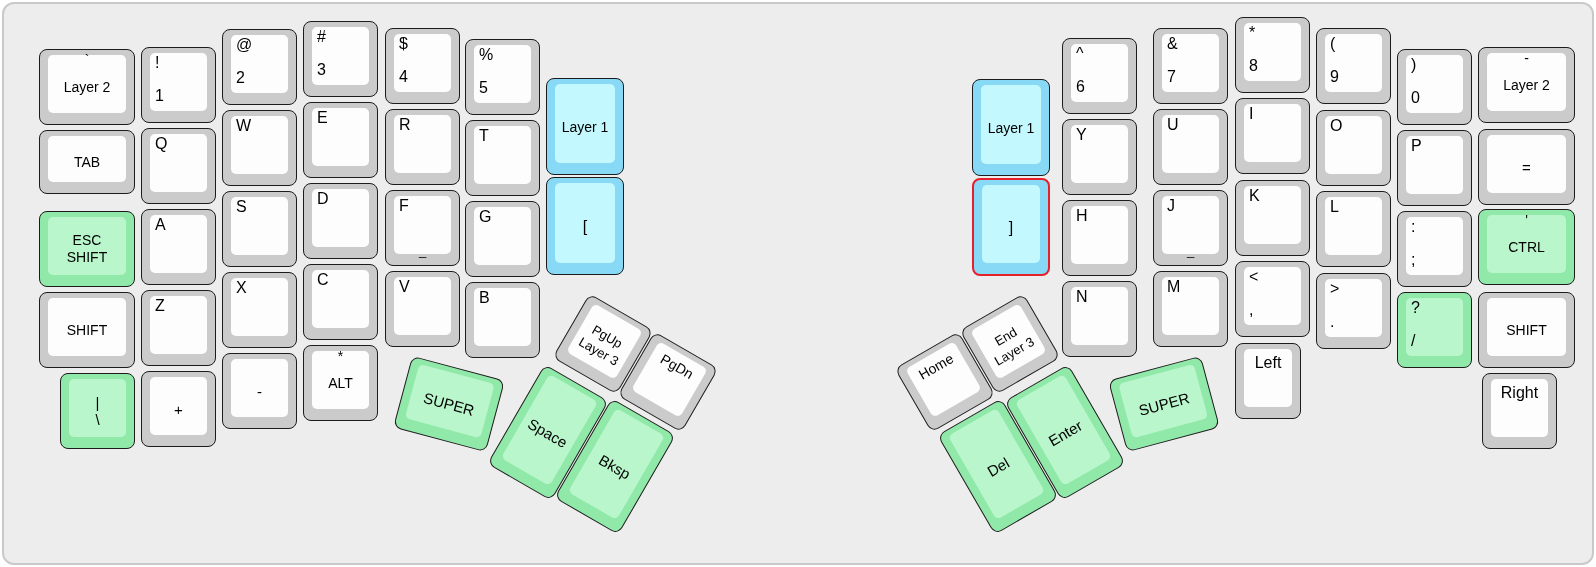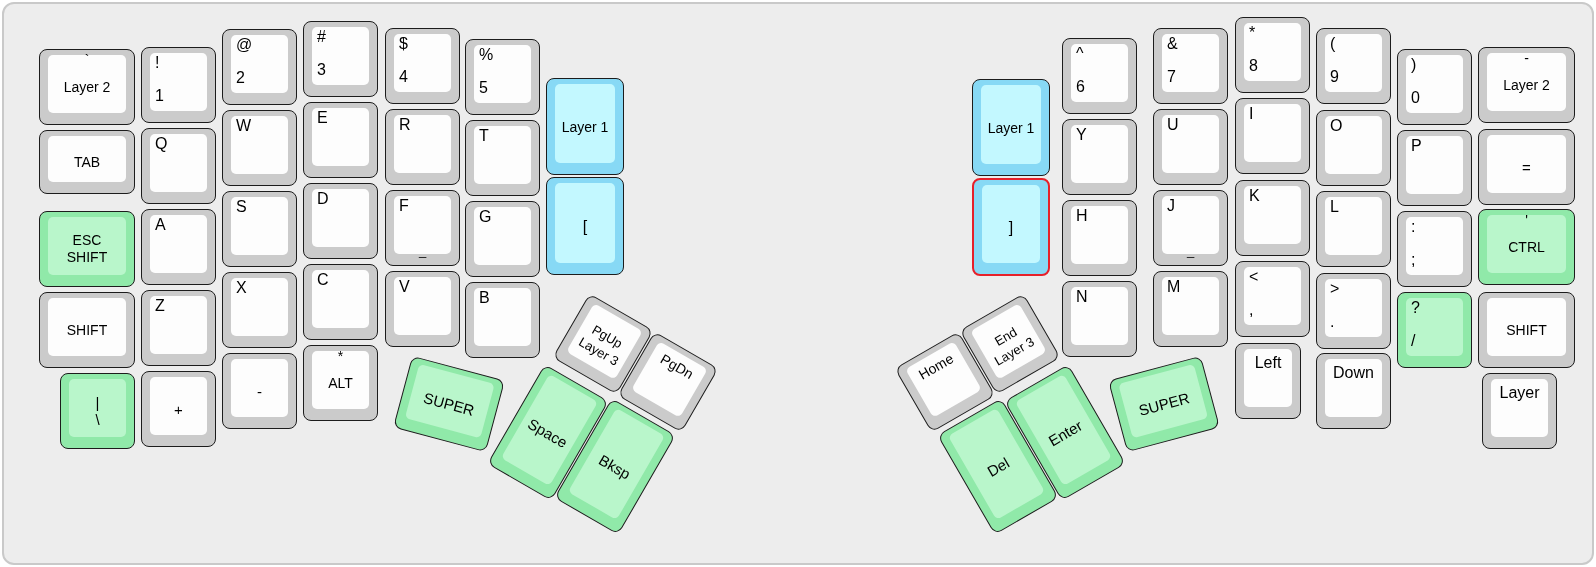--- a/index.html
+++ b/index.html
@@ -270,24 +270,20 @@
     </div>
     <div class="key gray" style="left: 1316px; top: 191px; width: 75px; height: 76px;">
       <div class="top"></div>
       <span class="lab-tl">L</span>
     </div>
     <div class="key gray" style="left: 1316px; top: 273px; width: 75px; height: 76px;">
       <div class="top"></div>
       <span class="lab-tl">&gt;</span>
       <span class="lab-bl">.</span>
     </div>
-    <div class="key gray" style="left: 1316px; top: 353px; width: 75px; height: 76px;">
-      <div class="top"></div>
-      <span class="lab-ct" style="font-size: 16px;">Down</span>
-    </div>
     <div class="key gray" style="left: 1397px; top: 49px; width: 75px; height: 76px;">
       <div class="top"></div>
       <span class="lab-tl">)</span>
       <span class="lab-bl">0</span>
     </div>
     <div class="key gray" style="left: 1397px; top: 130px; width: 75px; height: 76px;">
       <div class="top"></div>
       <span class="lab-tl">P</span>
     </div>
     <div class="key gray" style="left: 1397px; top: 211px; width: 75px; height: 76px;">
@@ -313,21 +309,21 @@
       <div class="top"></div>
       <span class="lab-tc">'</span>
       <span class="lab-c" style="font-size: 14px;">CTRL</span>
     </div>
     <div class="key gray" style="left: 1478px; top: 292px; width: 97px; height: 76px;">
       <div class="top"></div>
       <span class="lab-c" style="font-size: 14px;">SHIFT</span>
     </div>
     <div class="key gray" style="left: 1482px; top: 373px; width: 75px; height: 76px;">
       <div class="top"></div>
-      <span class="lab-ct" style="font-size: 16px;">Layer</span>
+      <span class="lab-ct" style="font-size: 16px;">Right</span>
     </div>
     <div class="key gray" style="left: 908px; top: 345px; width: 74px; height: 74px; transform: rotate(-30deg);">
       <div class="top"></div>
       <span class="lab-ct" style="font-size: 14px;">Home</span>
     </div>
     <div class="key gray" style="left: 973px; top: 307px; width: 74px; height: 74px; transform: rotate(-30deg);">
       <div class="top"></div>
       <span class="lab-c" style="font-size: 13px;">End
 Layer 3</span>
     </div>

